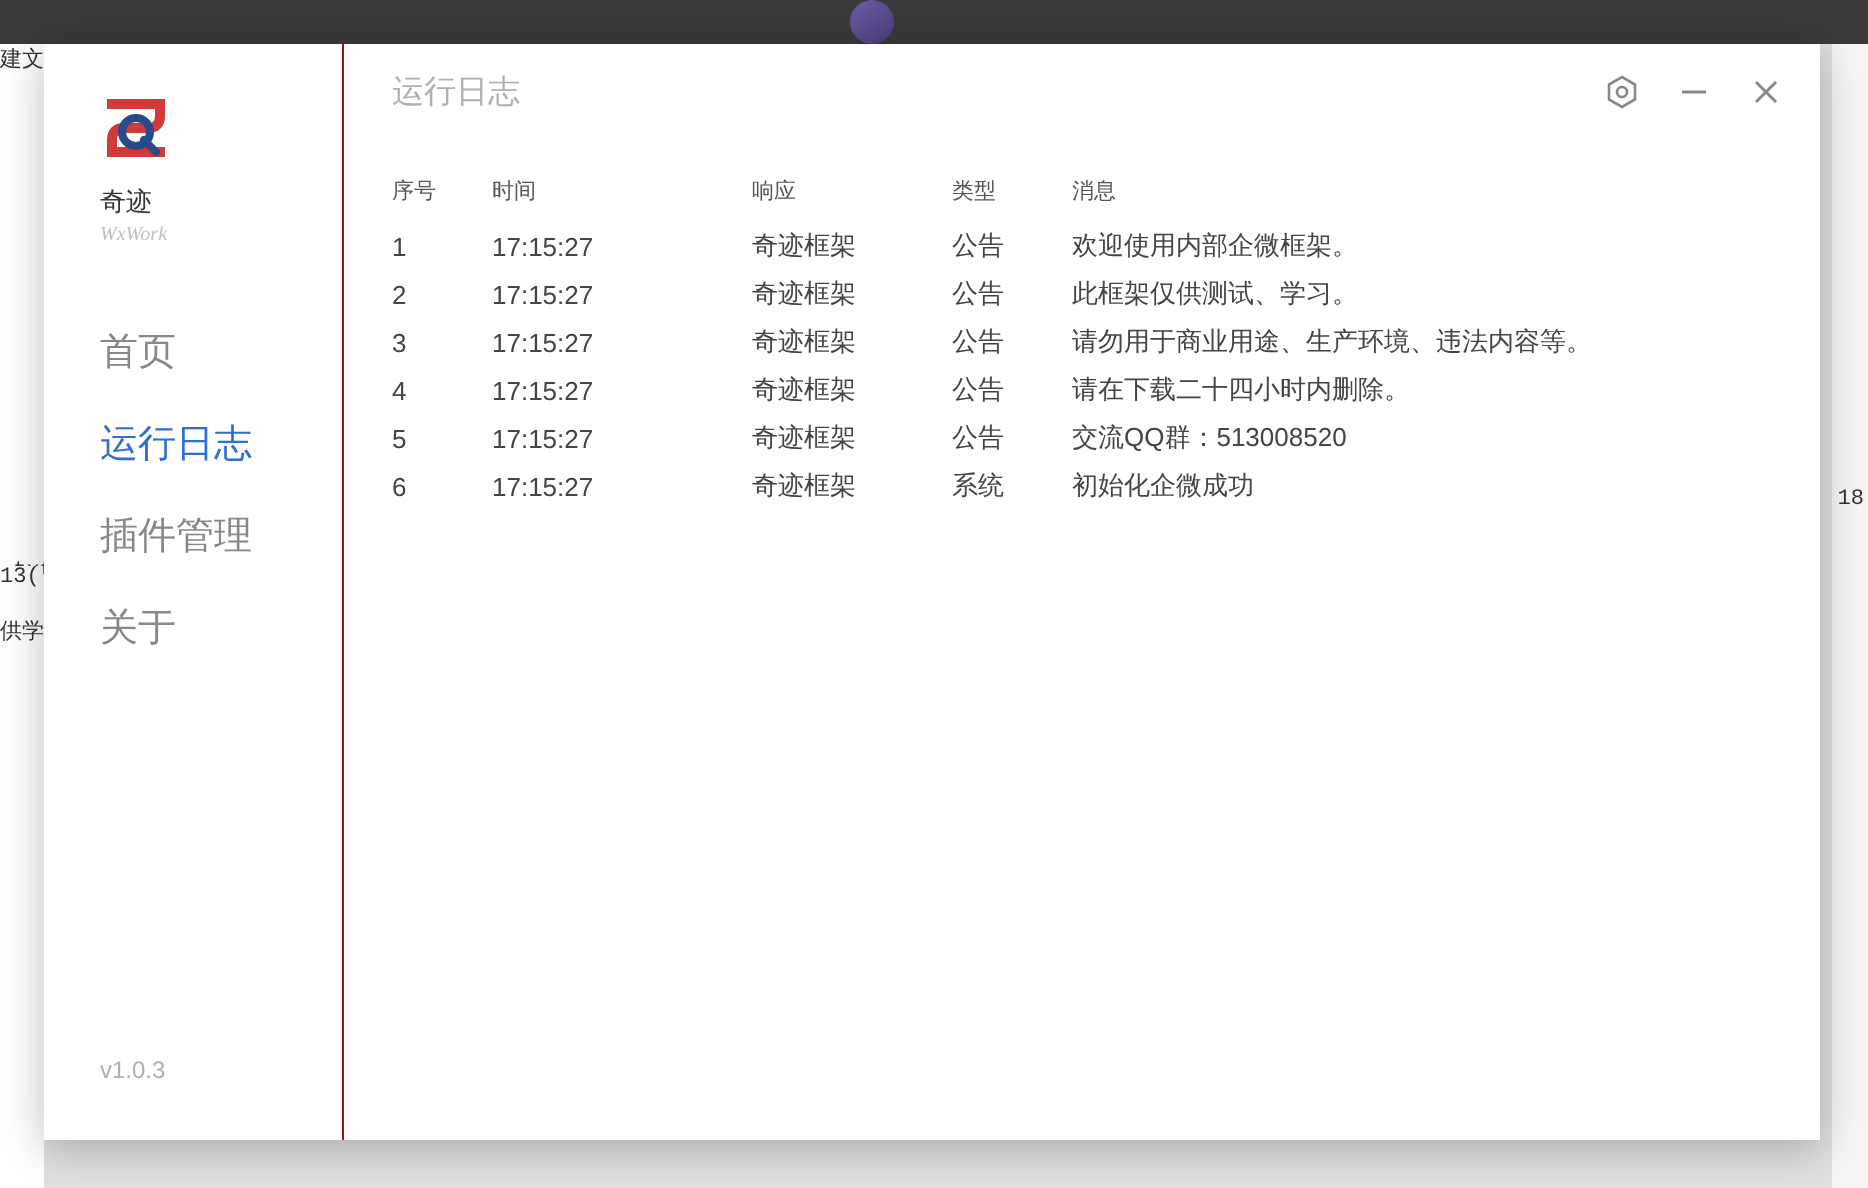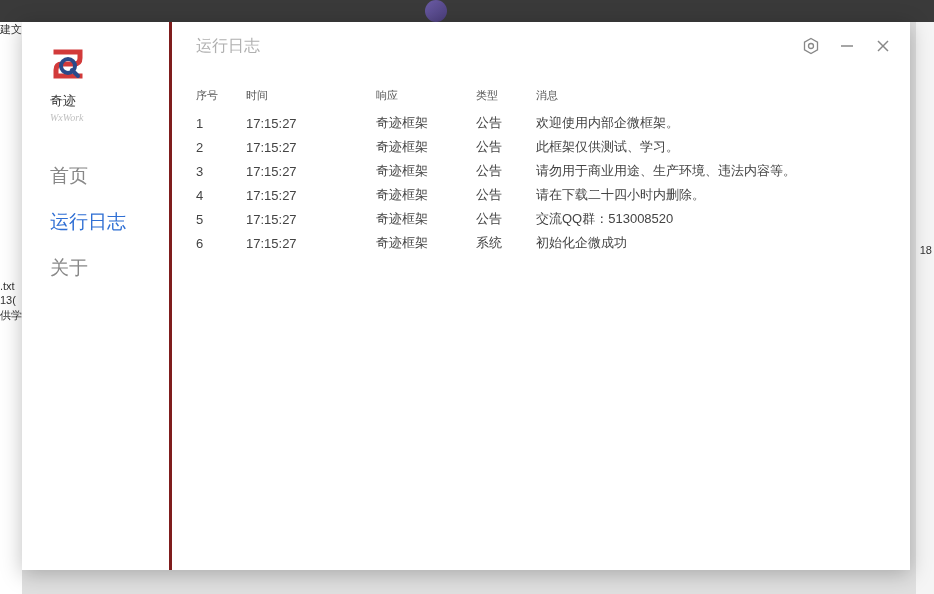--- a/index.html
+++ b/index.html
@@ -9,20 +9,21 @@
       width: 934px;
       height: 594px;
       position: relative;
       overflow: hidden;
     }
     .bg-fragment {
       position: absolute;
       background: #fff;
       font-size: 11px;
       color: #333;
+      font-family: Liberation Mono, monospace;
     }
     .bg-top-dark {
       position: absolute;
       top: 0;
       left: 0;
       right: 0;
       height: 22px;
       background: #3a3a3a;
     }
     .bg-top-circle {
@@ -55,21 +56,21 @@
       top: 22px;
       left: 22px;
       width: 888px;
       height: 548px;
       background: #fff;
       box-shadow: 0 4px 20px rgba(0,0,0,0.25);
       display: flex;
     }
     .sidebar {
       width: 150px;
-      border-right: 3px solid #7f1d1d;
+      border-right: 1px solid #7f1d1d;
       display: flex;
       flex-direction: column;
       padding-top: 24px;
     }
     .logo {
       width: 36px;
       height: 36px;
       margin-left: 28px;
       margin-bottom: 10px;
     }
@@ -162,43 +163,45 @@
     .col-type { width: 60px; margin-left: 28px; }
   </style>
 </head>
 <body>
 
 <div class="bg-top-dark"></div>
 <div class="bg-top-circle"></div>
 <div class="bg-left-strip">
   <div class="bg-fragment" style="top:0;left:0">建文</div>
   <div class="bg-fragment" style="top:258px;left:0">.txt</div>
-  <div class="bg-fragment" style="top:272px;left:0">13(</div>
+  <div class="bg-fragment" style="top:261px;left:0">13(</div>
   <div class="bg-fragment" style="top:286px;left:0">供学</div>
 </div>
 <div class="bg-right-strip">
   <div class="bg-fragment" style="top:222px;right:2px;background:transparent">18</div>
 </div>
 
 <div class="window">
   <div class="sidebar">
     <div class="logo">
       <svg viewBox="0 0 36 36">
         <path d="M6 6 L30 6 L30 12 Q30 18 24 18 L12 18 Q6 18 6 24 L6 30 L30 30" fill="none" stroke="#d23a3a" stroke-width="5" stroke-linecap="square"></path>
         <circle cx="18" cy="20" r="7" fill="none" stroke="#2a4a8a" stroke-width="4"></circle>
         <path d="M22 24 L28 30" stroke="#2a4a8a" stroke-width="4" stroke-linecap="round"></path>
       </svg>
     </div>
     <div class="brand-name">奇迹</div>
     <div class="brand-sub">WxWork</div>
 
     <div class="nav-item">首页</div>
     <div class="nav-item active">运行日志</div>
+    <div class="nav-item">插件管理</div>
     <div class="nav-item">关于</div>
 
+    <div class="version">v1.0.3</div>
   </div>
 
   <div class="main">
     <div class="titlebar">
       <div class="title">运行日志</div>
       <div class="win-controls">
         <div class="win-btn">
           <svg width="18" height="18" viewBox="0 0 18 18">
               <polygon points="9,1.5 15.5,5.25 15.5,12.75 9,16.5 2.5,12.75 2.5,5.25" fill="none" stroke="#888" stroke-width="1.3"></polygon>
               <circle cx="9" cy="9" r="2.5" fill="none" stroke="#888" stroke-width="1.3"></circle>

